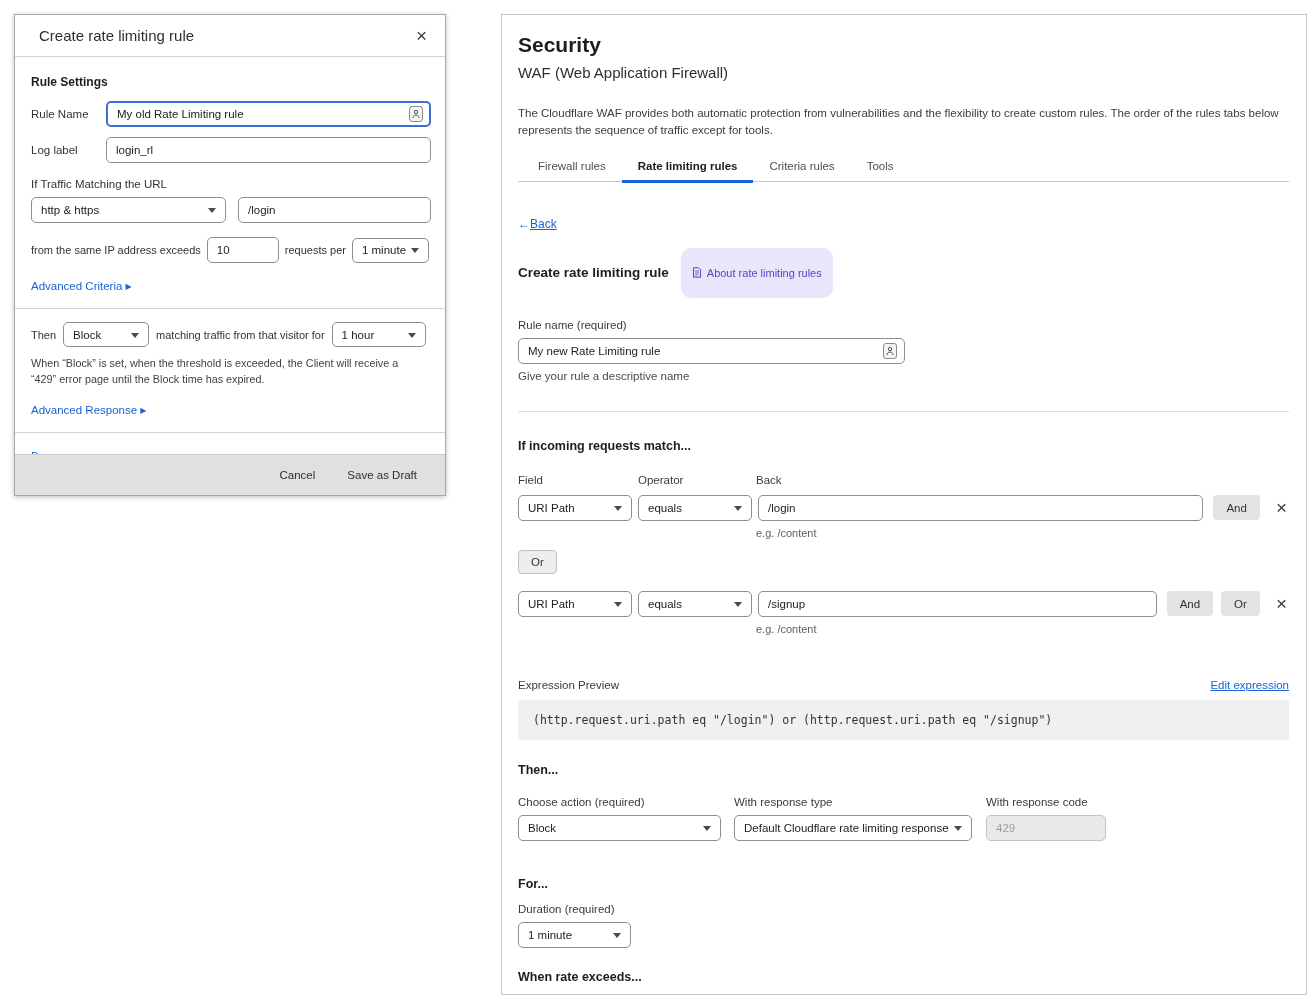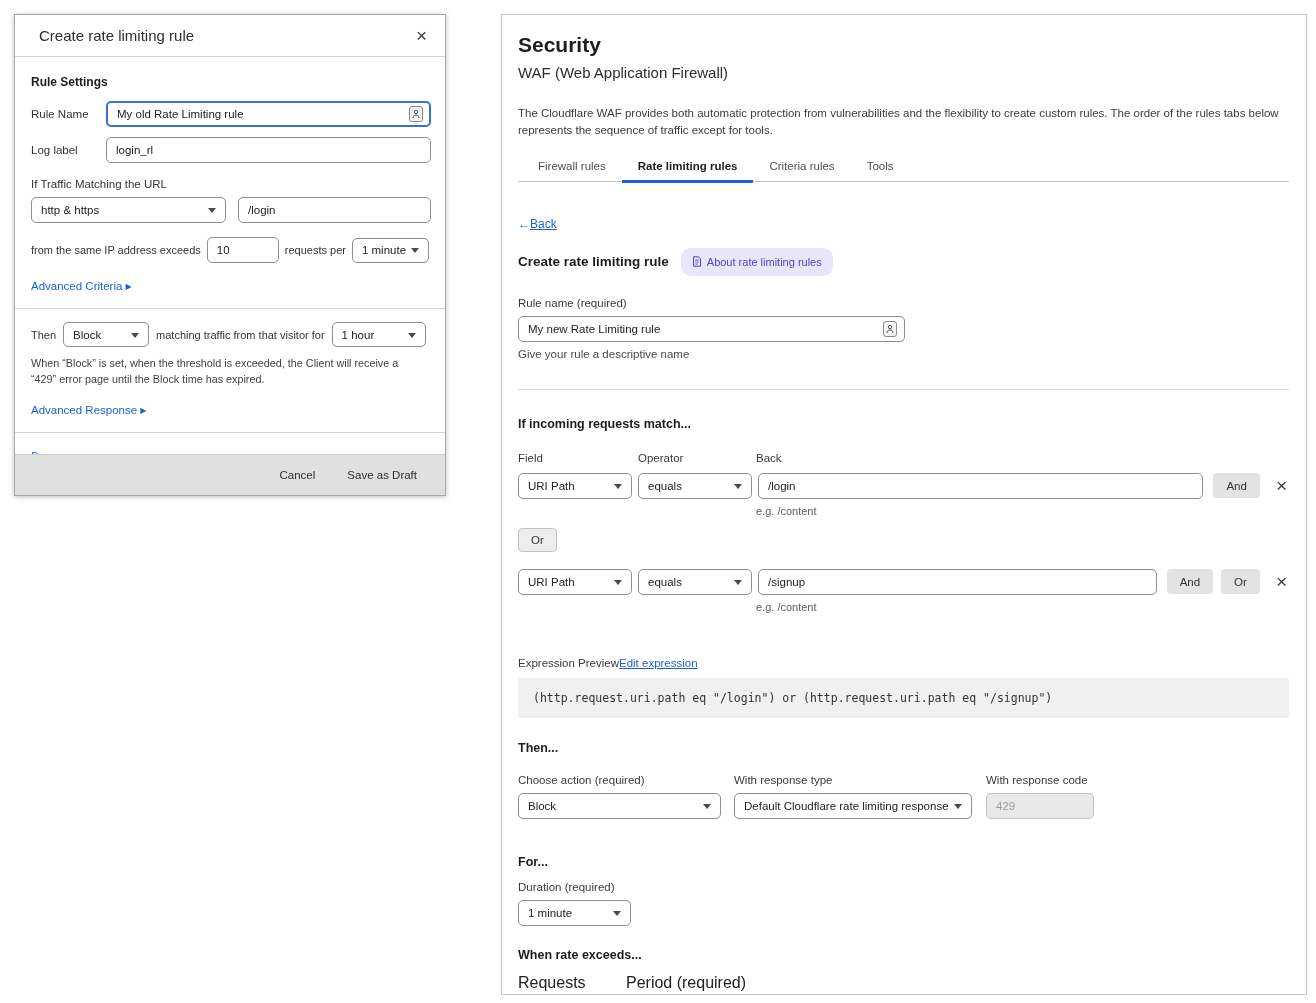--- a/index.html
+++ b/index.html
@@ -76,52 +76,52 @@
   .tabs { display:flex; border-bottom:1px solid #c9c9c9; margin-top:16px; padding-left:4px; }
   .tab { padding:4px 16px 8px; font-size:11.5px; color:#4f4f4f;
     border-bottom:3px solid transparent; margin-bottom:-2px; cursor:pointer; }
   .tab.active { color:#1b1b1b; font-weight:bold; border-color:#1a62d8; }
   .back-row { margin-top:32px; }
   .back-link { color:#1a62d8; font-size:12px; cursor:pointer; text-decoration:none; }
   .back-link .bk { text-decoration:underline; }
   .formtitle-row { display:flex; align-items:center; gap:12px; margin-top:16px; }
   .form-title { font-size:13.5px; font-weight:bold; color:#1d1d1d; }
   .badge { display:inline-flex; align-items:center; gap:5px; background:#e9e6fb; color:#4f46c8;
-    font-size:11px; padding:8px 11px; border-radius:10px; cursor:pointer; }
+    font-size:11px; padding:19px 11px; border-radius:10px; cursor:pointer; }
   .rn-label { margin-top:21px; }
   .rn-wrap { margin-top:7px; width:387px; }
   .rn-help { margin-top:6px; font-size:11.5px; color:#4a4a4a; }
   .panel .hr { margin-top:29px; }
   .match-h { margin-top:27px; }
   .cond-labels { position:relative; height:15px; margin-top:21px; }
   .cond-labels span { position:absolute; top:0; font-size:11.5px; color:#3a3a3a; }
   .cond-labels .l1 { left:0; } .cond-labels .l2 { left:120px; } .cond-labels .l3 { left:238px; }
   .cond-row { display:flex; align-items:center; margin-top:6px; }
   .cond-row .select { width:114px; flex:none; margin-right:6px; }
   .cond-row .input-wrap { flex:1; }
   .cond-row .gbtn { margin-left:10px; flex:none; }
   .cond-row .gbtn + .gbtn { margin-left:8px; }
   .cond-row .xicon { margin-left:14px; flex:none; }
   .cond-hint { margin-left:238px; margin-top:6px; }
   .or-conn { margin-top:11px; }
   .row2 { margin-top:17px; }
-  .expr-head { display:flex; justify-content:flex-start; align-items:center; margin-top:44px; }
+  .expr-head { display:flex; justify-content:space-between; align-items:center; margin-top:44px; }
   .expr-label { font-size:11.5px; color:#3a3a3a; }
   .edit-link { font-size:11.5px; color:#1a62d8; text-decoration:underline; cursor:pointer; }
   .code-box { margin-top:9px; background:#f0f0f0; border-radius:2px; padding:13px 15px;
     font-family:"DejaVu Sans Mono", monospace; font-size:11.5px; color:#333; }
   .then-h { margin-top:23px; }
   .then-labels, .then-controls { display:flex; }
   .then-labels { margin-top:19px; }
   .then-labels span { font-size:11.5px; color:#3a3a3a; }
   .tl1 { width:216px; } .tl2 { width:252px; }
   .then-controls { margin-top:7px; }
   .act-sel { width:203px; margin-right:13px; }
   .resp-sel { width:238px; margin-right:14px; }
-  .code-input { width:108px; }
+  .code-input { width:120px; }
   .for-h { margin-top:36px; }
   .dur-label { margin-top:12px; }
   .dur-sel { width:113px; margin-top:7px; }
   .rate-h { margin-top:22px; }
   .rate-labels { display:flex; margin-top:12px; }
   .rate-labels .r1 { width:108px; }
   .rate-controls { display:flex; gap:7px; margin-top:7px; }
   .req-input { width:101px; }
   .per-sel { width:113px; }
 </style>

